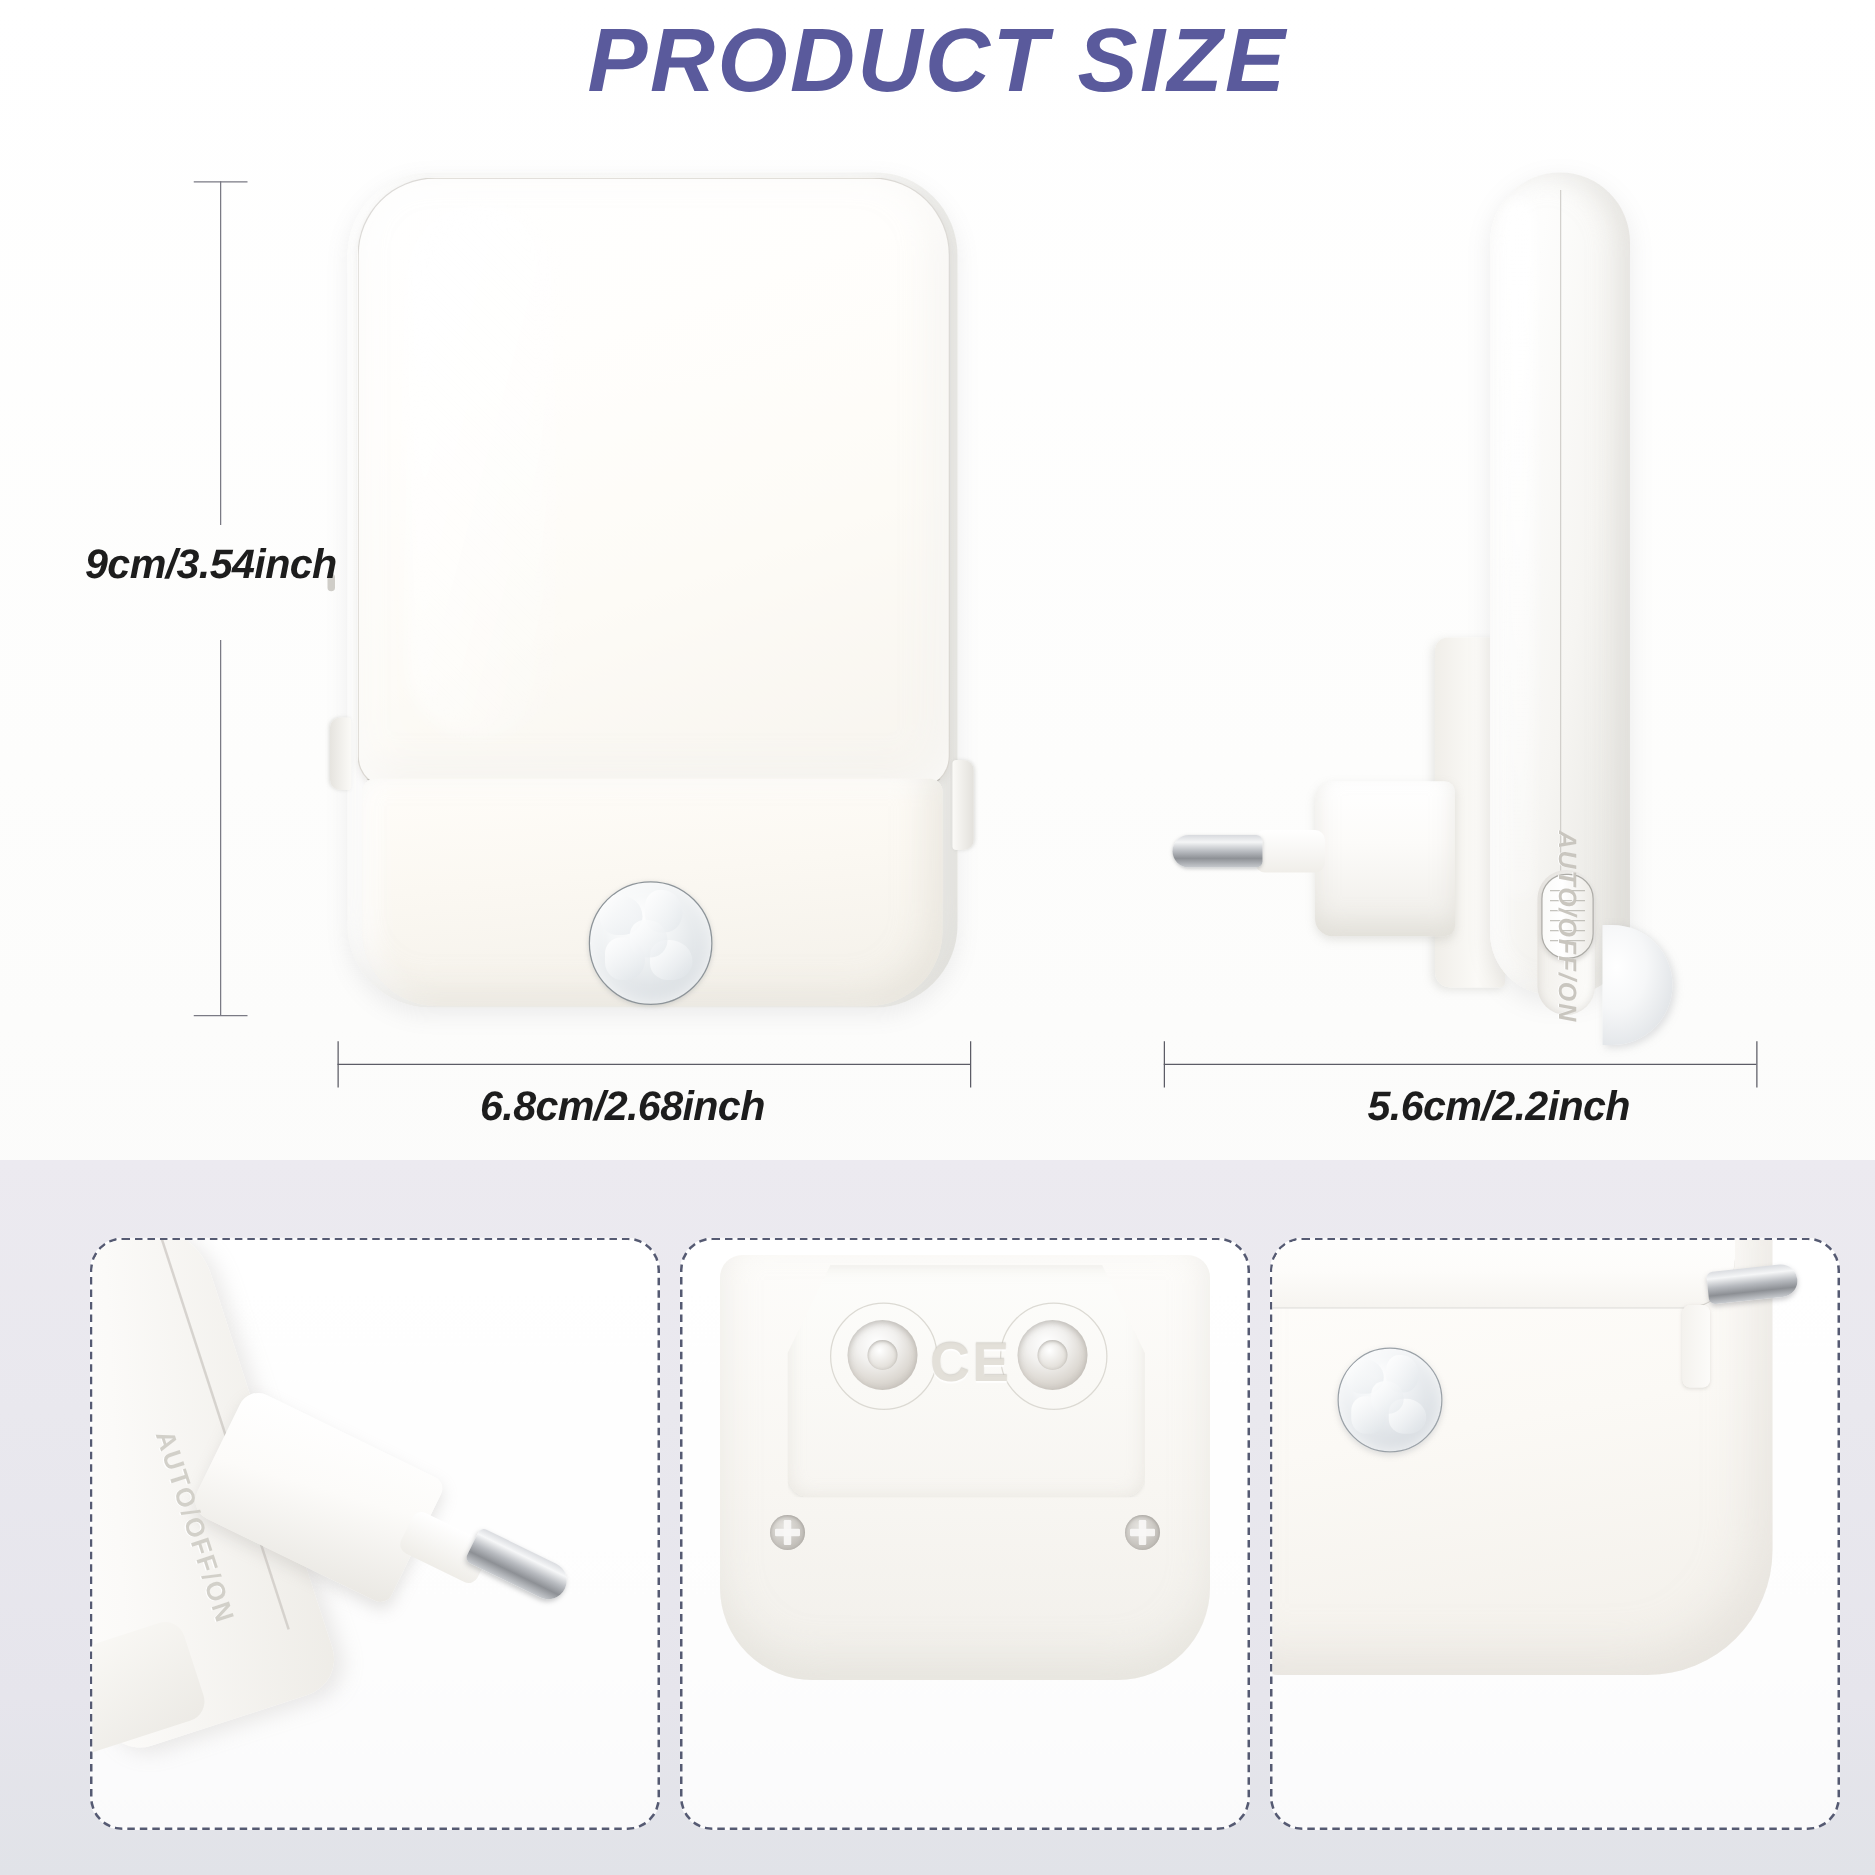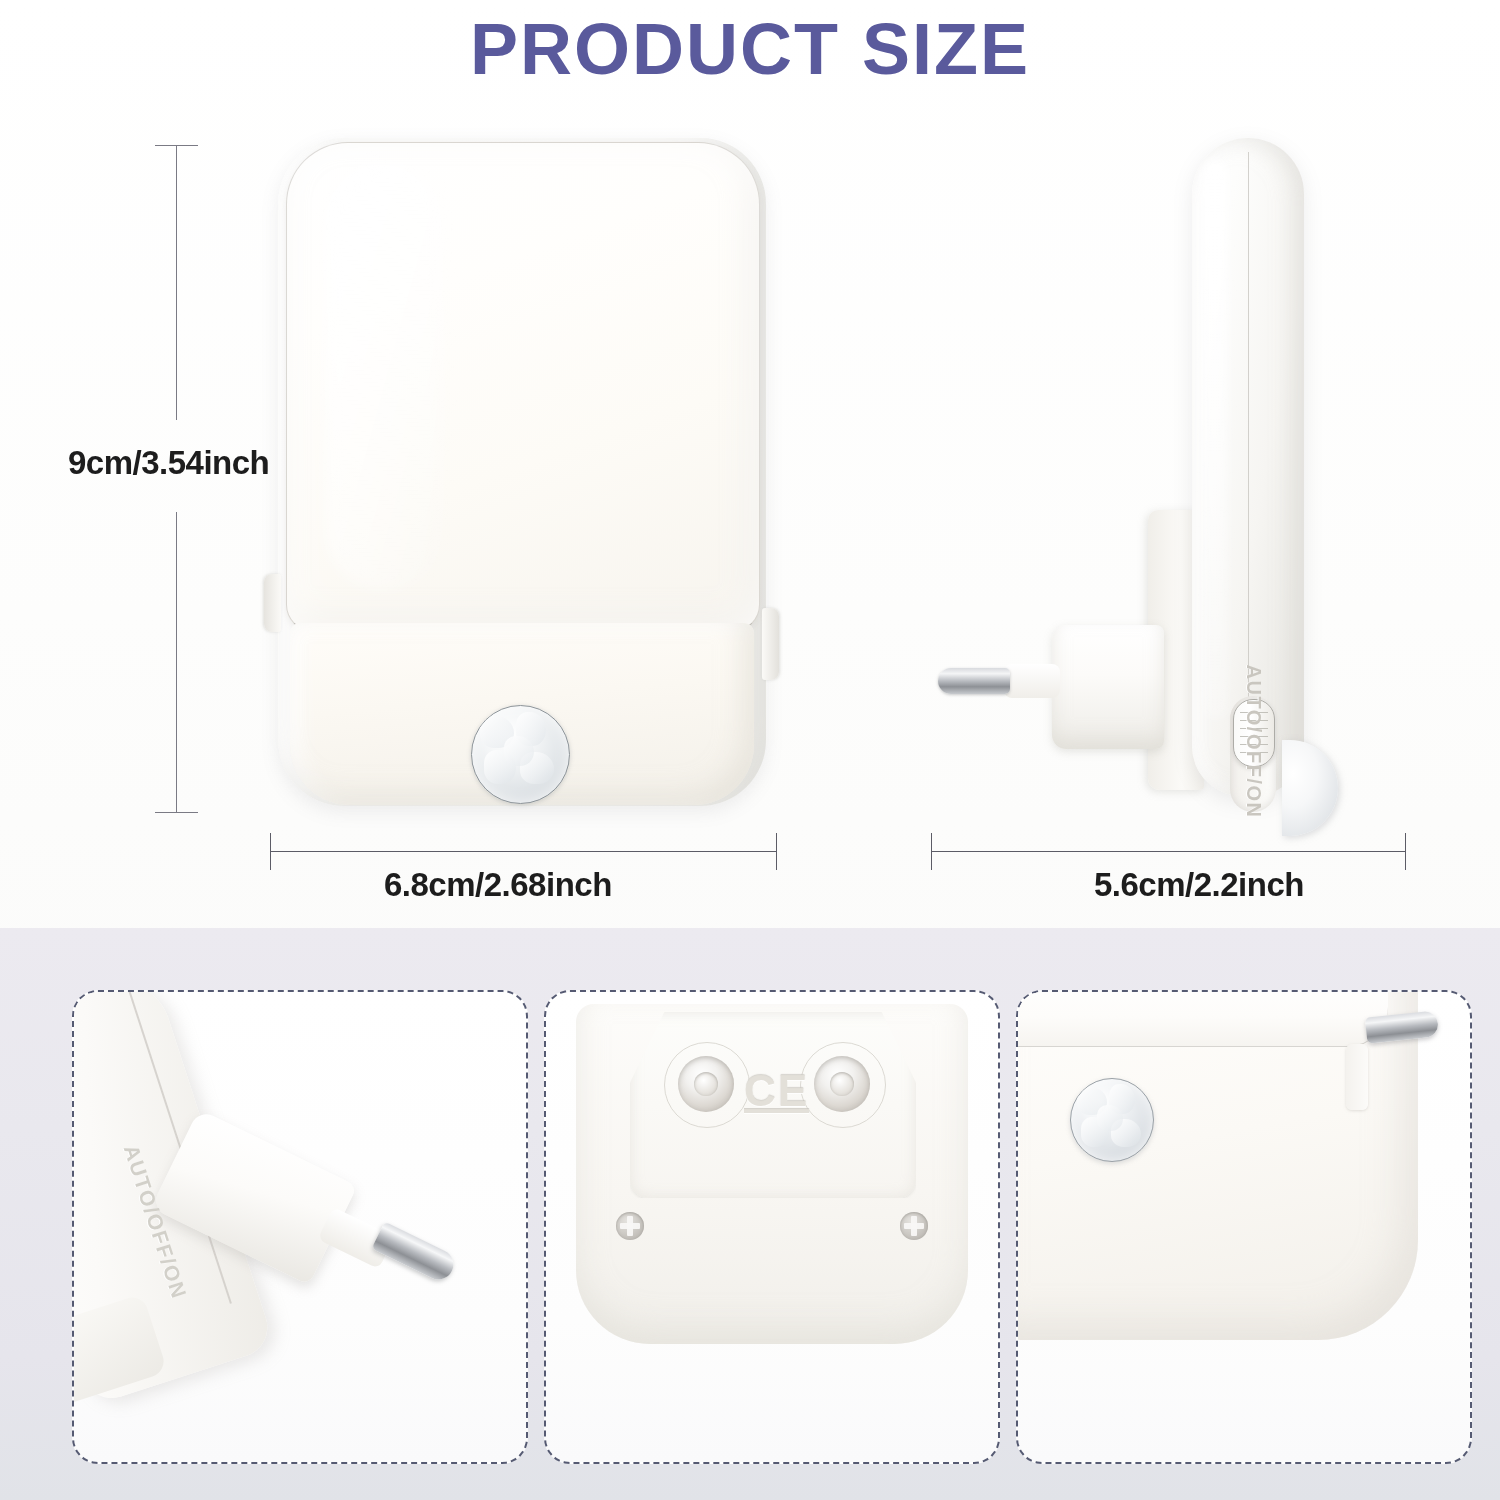--- a/index.html
+++ b/index.html
@@ -15,20 +15,21 @@
     position: relative;
   }
 
   
   #top-section {
     position: absolute;
     left: 0; top: 0;
     width: 1500px;
     height: 1024px;
     background: linear-gradient(180deg, #ffffff 0%, #fdfdfc 60%, #fbfbfa 100%);
+    font-style: italic;
   }
 
   #page-title {
     position: absolute;
     left: 0;
     top: 8px;
     width: 1500px;
     text-align: center;
     font-size: 72px;
     font-weight: bold;
@@ -62,21 +63,21 @@
     position: absolute;
     left: 155px;
     width: 43px;
     height: 1px;
     background: #7a7a84;
   }
   #dim-height-cap-top { top: 145px; }
   #dim-height-cap-bottom { top: 812px; }
   #dim-height-label {
     left: 68px;
-    top: 444px;
+    top: 432px;
   }
 
   
   #dim-width-line {
     position: absolute;
     left: 270px;
     top: 851px;
     width: 506px;
     height: 1px;
     background: #5c5c66;
@@ -535,21 +536,20 @@
     position: absolute;
     left: 168px;
     top: 62px;
     font-size: 44px;
     font-weight: bold;
     letter-spacing: 2px;
     color: rgba(225,222,215,0.95);
     text-shadow: 0 1px 1px rgba(255,255,255,0.9),
                  0 -1px 1px rgba(198,195,188,0.7);
     font-family: "Liberation Sans", sans-serif;
-    text-decoration: underline;
   }
   .p2-screw {
     position: absolute;
     top: 208px;
     width: 28px;
     height: 28px;
     border-radius: 50%;
     background: radial-gradient(circle at 38% 32%, #e4e2de 0%, #cfccc7 45%, #b2aea8 100%);
     box-shadow: inset 0 1px 3px rgba(130,126,120,0.55);
   }

